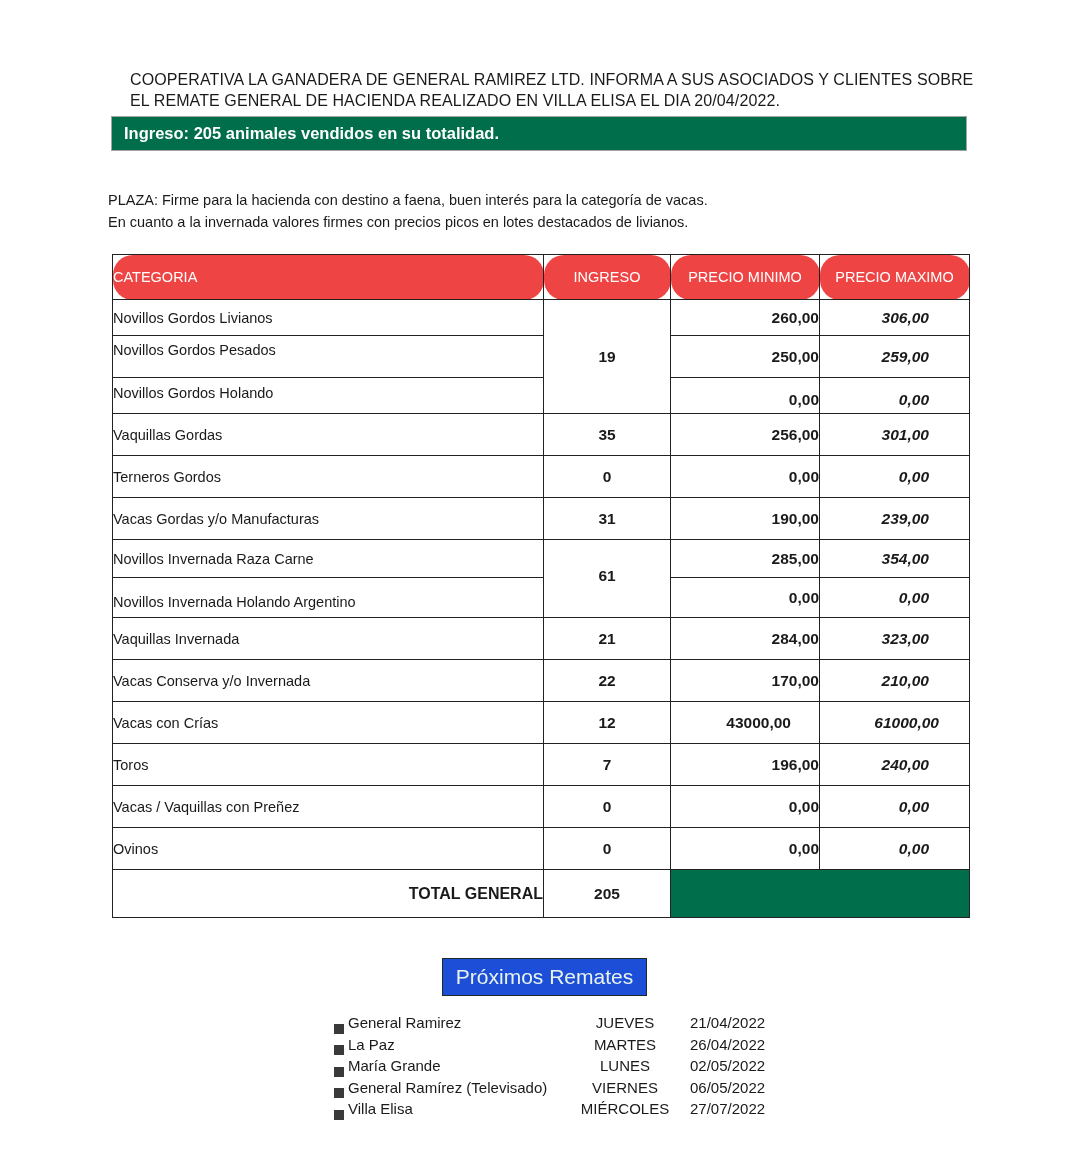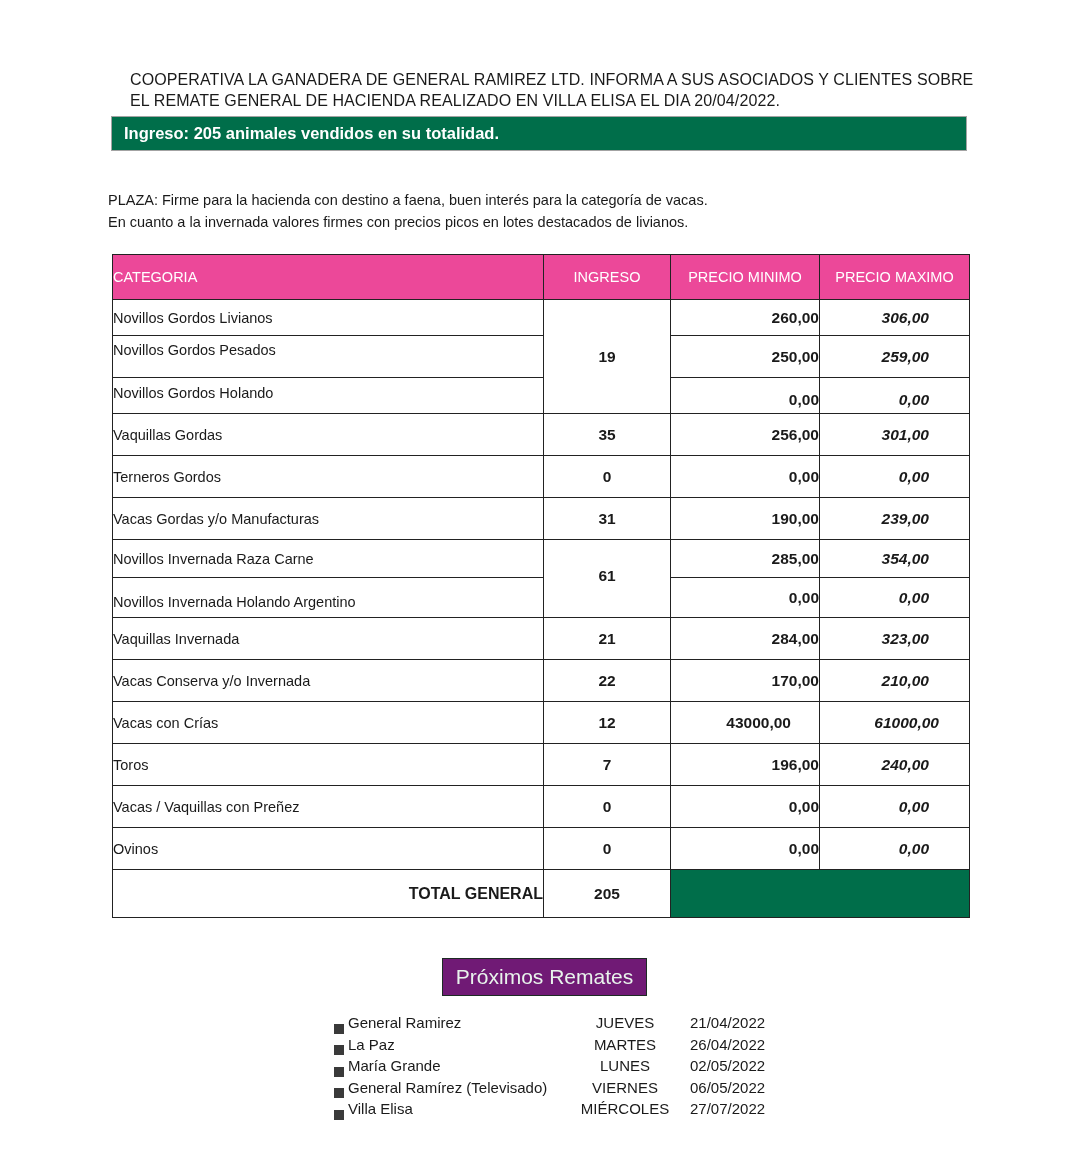--- a/index.html
+++ b/index.html
@@ -2,30 +2,30 @@
 <html><head>
 <meta charset="utf-8">
 <style>
   html, body { margin: 0; padding: 0; background: #ffffff; }
   body { width: 1080px; height: 1158px; position: relative; font-family: "Liberation Sans", sans-serif; color: #1a1a1a; overflow: hidden; }
   .intro { position: absolute; left: 106px; top: 69px; width: 860px; font-size: 16px; line-height: 21px; letter-spacing: 0.1px; margin-left: 24px; }
   .ingreso-banner { position: absolute; left: 111px; top: 116px; width: 856px; height: 35px; background: #006e4a; border: 1px solid #a3a3a3; box-sizing: border-box; color: #fff; font-weight: bold; font-size: 16.5px; line-height: 33px; padding-left: 12px; }
   .plaza { position: absolute; left: 108px; top: 189px; width: 760px; font-size: 14.5px; line-height: 22px; }
   table.precios { position: absolute; left: 112px; top: 254px; border-collapse: collapse; table-layout: fixed; width: 857px; font-size: 14.5px; }
   table.precios td, table.precios th { border: 1px solid #222; padding: 0; box-sizing: border-box; }
-  table.precios th { background: #ec4899; color: #fff; font-weight: normal; height: 45px; font-size: 14.5px; }
+  table.precios th { background: #ef4444; color: #fff; font-weight: normal; height: 45px; font-size: 14.5px; border-radius: 20px; }
   th.cat-h { text-align: left; padding-left: 11px; }
   td.cat { text-align: left; padding-left: 11px; padding-top: 14px; vertical-align: middle; border-bottom: 2px solid #333; }
   td.num { text-align: center; font-weight: bold; font-size: 15.5px; border-bottom: 2px solid #333; }
   td.price { text-align: right; font-weight: bold; font-size: 15.5px; padding-right: 36px; border-bottom: 2px solid #333; }
   td.price.max { padding-right: 40px; font-style: italic; }
   td.total-label { text-align: right; font-weight: bold; font-size: 16px; padding-right: 28px; padding-top: 16px; }
   td.total-num { text-align: center; font-weight: bold; font-size: 15.5px; padding-bottom: 8px; }
   td.total-fill { background: #006e4a; }
-  .remates-title { position: absolute; left: 442px; top: 958px; width: 205px; height: 38px; background: #701a75; border: 1px solid #1d2b24; box-sizing: border-box; color: #e8f3ec; font-size: 21px; line-height: 36px; text-align: center; }
+  .remates-title { position: absolute; left: 442px; top: 958px; width: 205px; height: 38px; background: #1d4ed8; border: 1px solid #1d2b24; box-sizing: border-box; color: #e8f3ec; font-size: 21px; line-height: 36px; text-align: center; }
   .remates-list { position: absolute; left: 334px; top: 1012px; font-size: 15px; line-height: 21.5px; }
   .remate-row { display: flex; height: 21.5px; }
   .remate-place { width: 236px; display: flex; align-items: flex-end; }
   .bullet { width: 10px; height: 10px; background: #3a3a3a; margin-right: 4px; display: inline-block; }
   .remate-day { width: 110px; text-align: center; }
   .remate-date { width: 130px; padding-left: 10px; }
 </style>
 </head>
 <body>
 

